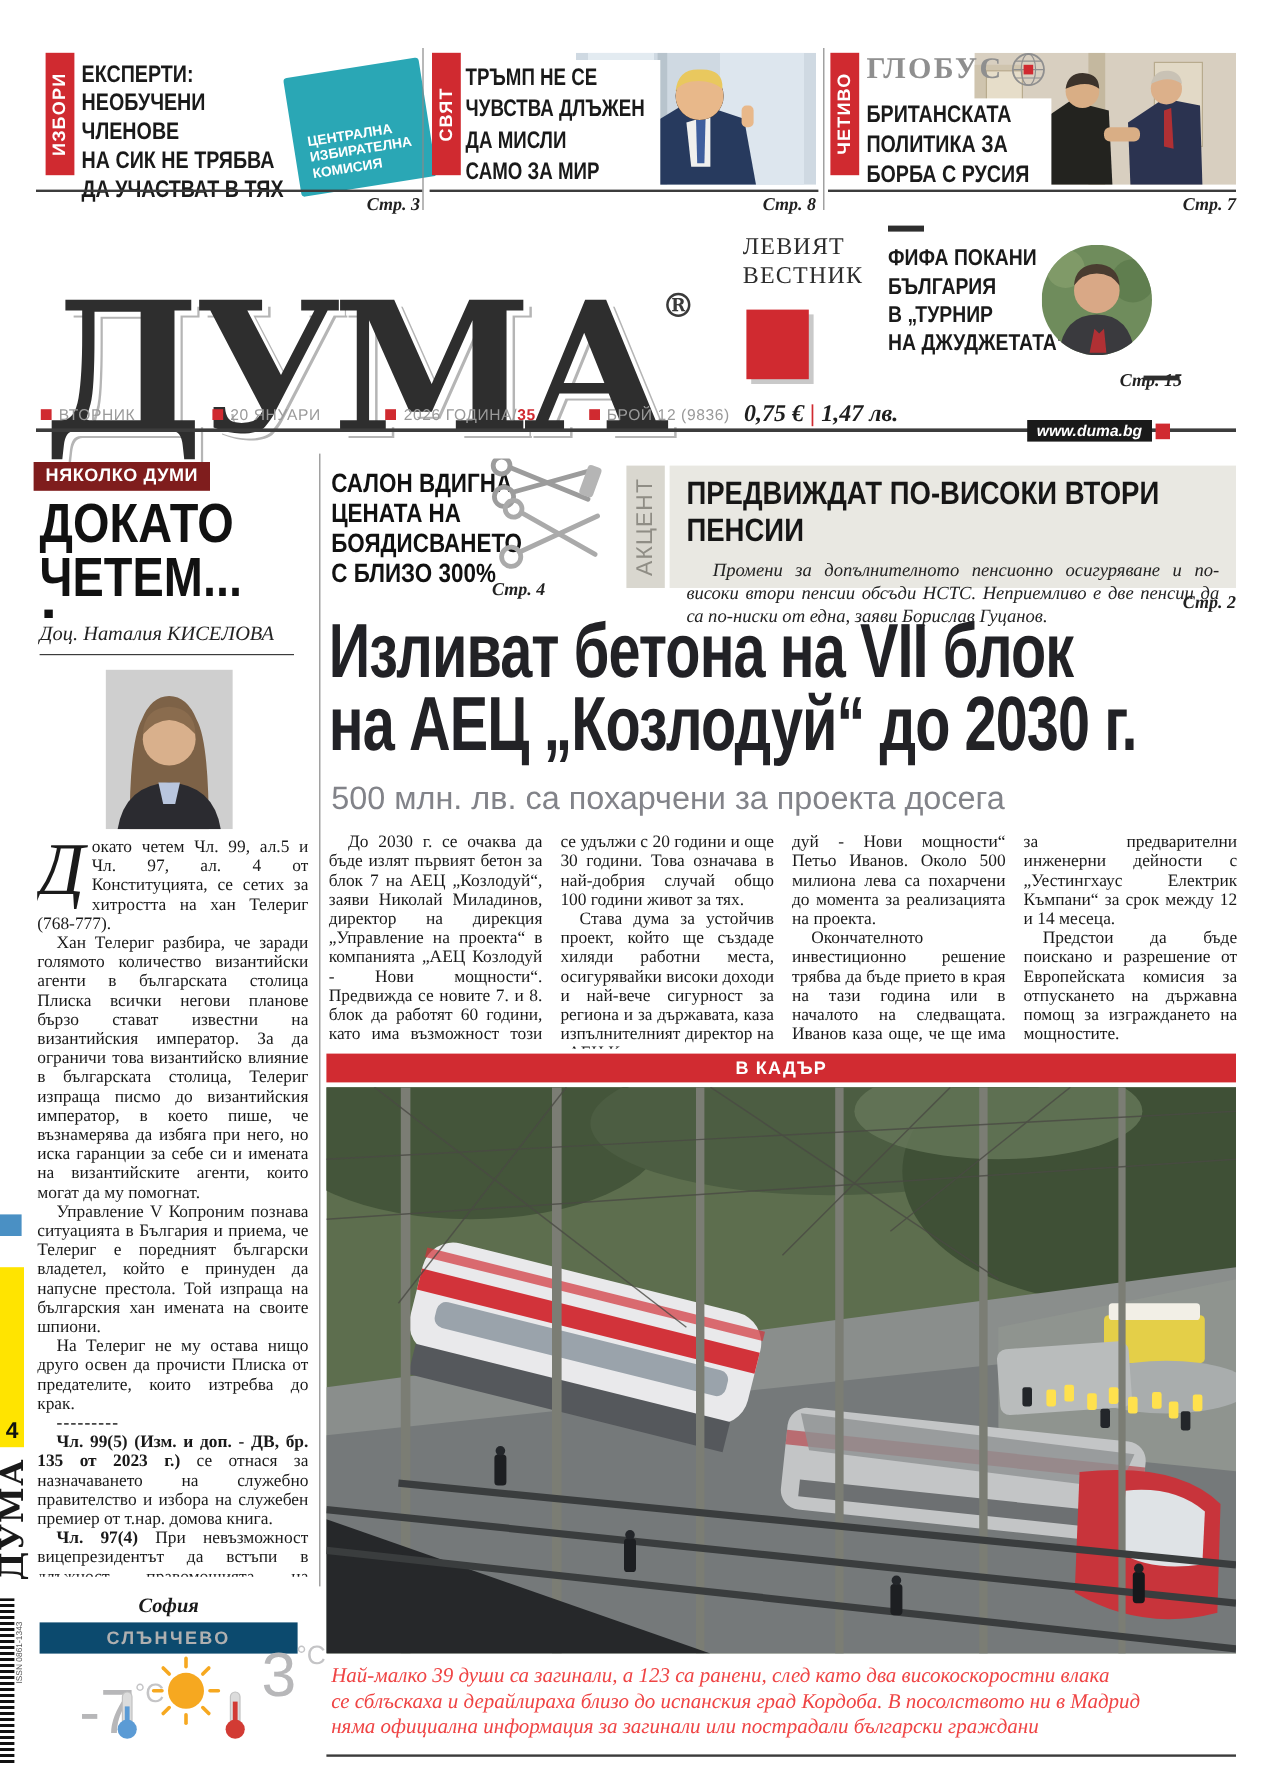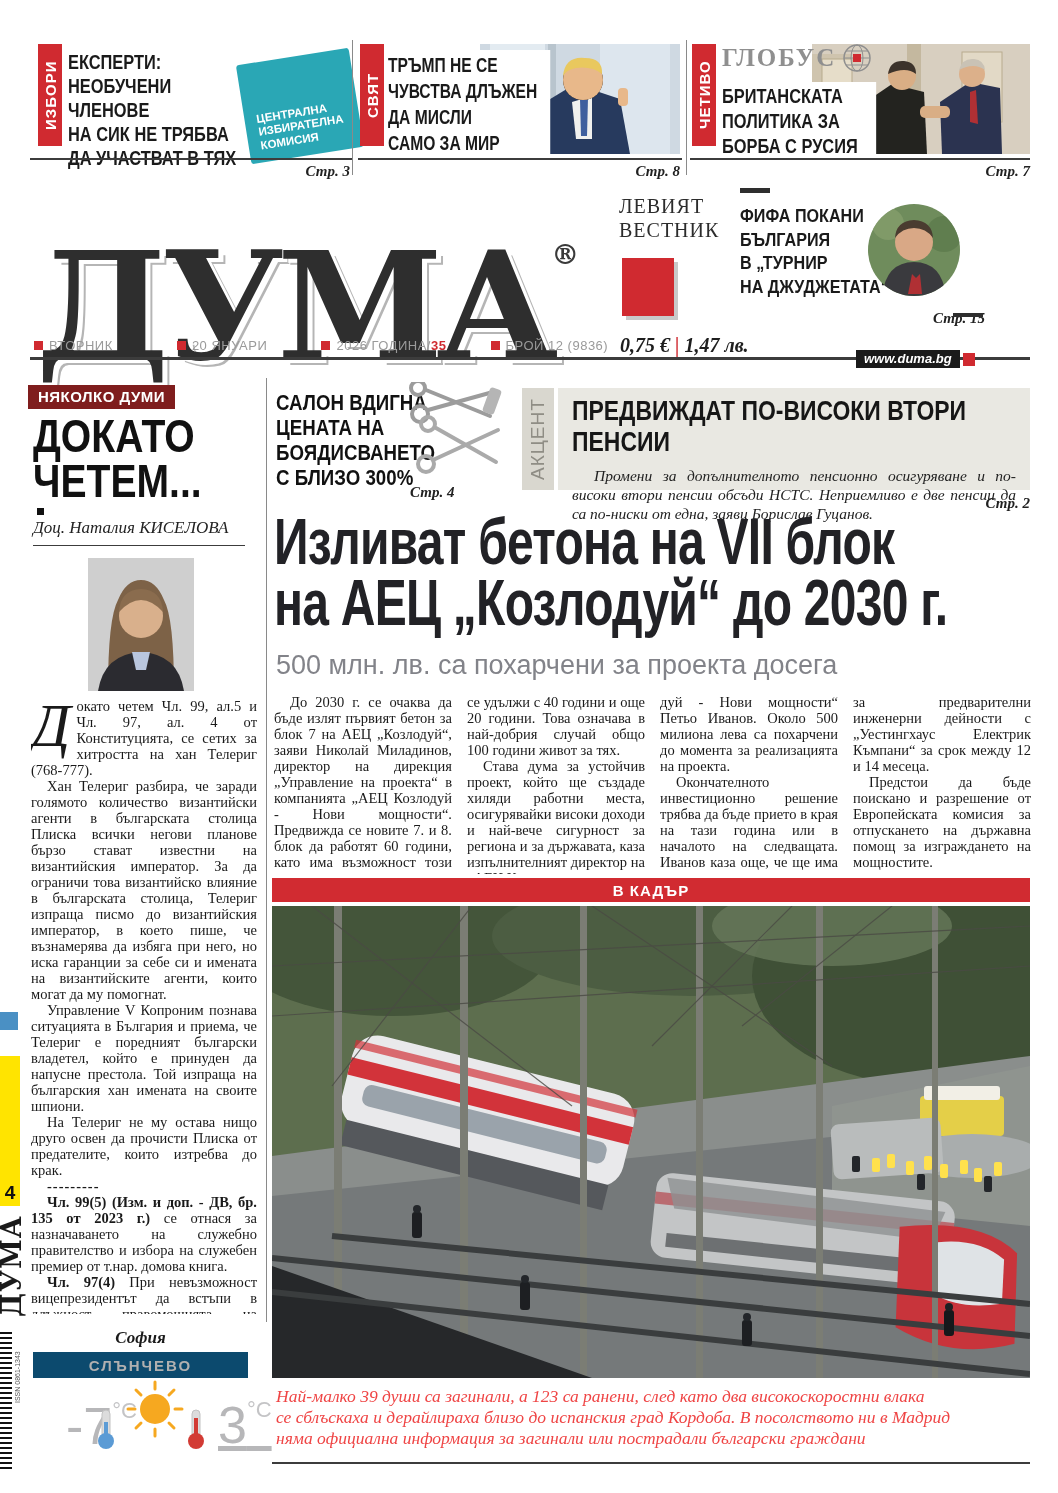--- a/index.html
+++ b/index.html
@@ -212,21 +212,21 @@
       <circle cx="29" cy="29" r="15" fill="#f6a820"></circle>
     </svg>
   </div>
   <div class="abs" style="left:186px;top:1408px;">
     <svg width="20" height="42" viewBox="0 0 20 42">
       <rect x="6" y="2" width="8" height="28" rx="4" fill="#dcdcdc" stroke="#c2c2c2"></rect>
       <rect x="8" y="10" width="4" height="20" fill="#d23b34"></rect>
       <circle cx="10" cy="33" r="8" fill="#d23b34"></circle>
     </svg>
   </div>
-  <div class="abs temp" style="left:218px;top:1384px;text-decoration:underline;">
+  <div class="abs temp" style="left:218px;top:1354px;">
     <span>3</span><span class="u">°C</span>
   </div>
 
   <div class="abs" style="left:0;top:1012px;width:18px;height:18px;background:#4a90c4;"></div>
   <div class="abs" style="left:0;top:1056px;width:20px;height:150px;background:#ffe400;display:flex;align-items:flex-end;justify-content:center;">
     <span style="font-family:'Liberation Sans',sans-serif;font-weight:bold;font-size:19px;color:#111;padding-bottom:2px;">4</span>
   </div>
   <div class="abs vtab" style="left:0;top:1210px;width:22px;height:112px;font-family:'DejaVu Serif',serif;font-size:27px;color:#1a1a1a;letter-spacing:1px;">
       <span>ДУМА</span>
     </div>
@@ -272,21 +272,21 @@
 
   <div class="abs cond ml" style="left:274px;top:512px;width:1010px;font-size:64px;line-height:61px;transform:scaleX(.75);
        letter-spacing:-1px;color:#222226;">Изливат бетона на VII блок
 на АЕЦ „Козлодуй“ до 2030 г.</div>
   <div class="abs" style="left:276px;top:650px;font-family:'Liberation Sans',sans-serif;font-size:27px;color:#828389;">500 млн. лв. са похарчени за проекта досега</div>
 
   <div class="abs bodytext" style="left:274px;top:694px;width:178px;height:180px;overflow:hidden;">
     <p>До 2030 г. се очаква да бъде излят първият бетон за блок 7 на АЕЦ „Козлодуй“, заяви Николай Миладинов, директор на дирекция „Управление на проекта“ в компанията „АЕЦ Козлодуй - Нови мощности“. Предвижда се новите 7. и 8. блок да работят 60 години, като има възможност този срок да</p>
   </div>
   <div class="abs bodytext" style="left:467px;top:694px;width:178px;height:180px;overflow:hidden;">
-    <p class="noind">се удължи с 40 години и още 20 години. Това означава в най-добрия случай общо 100 години живот за тях.</p>
+    <p class="noind">се удължи с 20 години и още 30 години. Това означава в най-добрия случай общо 100 години живот за тях.</p>
     <p>Става дума за устойчив проект, който ще създаде хиляди работни места, осигурявайки високи доходи и най-вече сигурност за региона и за държавата, каза изпълнителният директор на „АЕЦ Козло-</p>
   </div>
   <div class="abs bodytext" style="left:660px;top:694px;width:178px;height:180px;overflow:hidden;">
     <p class="noind">дуй - Нови мощности“ Петьо Иванов. Около 500 милиона лева са похарчени до момента за реализацията на проекта.</p>
     <p>Окончателното инвестиционно решение трябва да бъде прието в края на тази година или в началото на следващата. Иванов каза още, че ще има нужда от удължаване на договора</p>
   </div>
   <div class="abs bodytext" style="left:853px;top:694px;width:178px;height:180px;overflow:hidden;">
     <p class="noind">за предварителни инженерни дейности с „Уестингхаус Електрик Къмпани“ за срок между 12 и 14 месеца.</p>
     <p>Предстои да бъде поискано и разрешение от Европейската комисия за отпускането на държавна помощ за изграждането на мощностите.</p>
 

